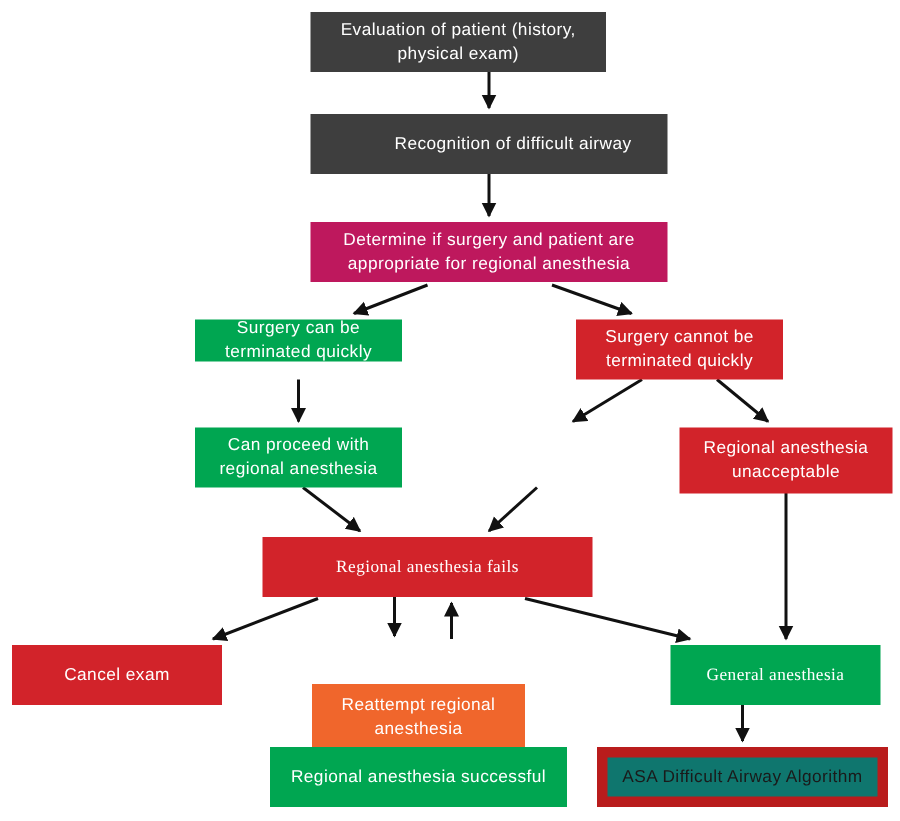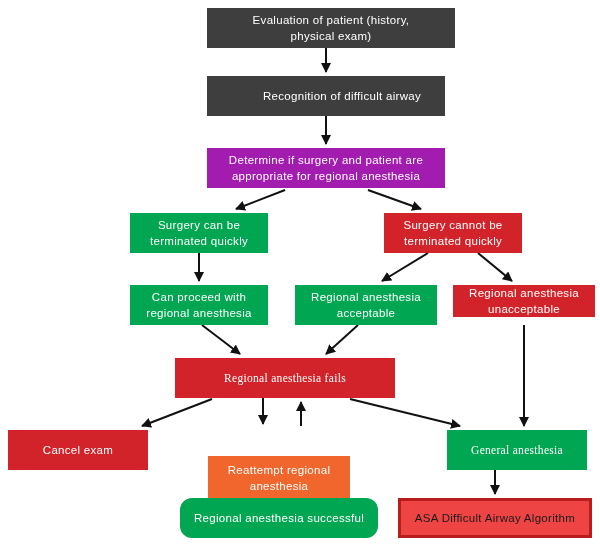--- a/index.html
+++ b/index.html
@@ -24,27 +24,27 @@
     justify-content: center;
     text-align: center;
     color: #ffffff;
     font-size: 11.5px;
     line-height: 1.4;
     letter-spacing: 0.3px;
     box-sizing: border-box;
   }
   .node .lbl { display: inline-block; }
   .dark   { background: #3e3e3e; }
-  .gray   { background: #a21caf; }
+  .gray   { background: #be185d; }
   .green  { background: #00a651; }
   .red    { background: #d2232a; }
   .orange { background: #f0662c; margin-top: 28px; }
   .outline {
-    background: #ef4444;
-    border: 3px solid #b91c1c;
+    background: #0f766e;
+    border: 7px solid #b91c1c;
     color: #1a1a1a;
     align-items: center;
   }
 </style>
 </head>
 <body>
 
 <div class="canvas">
 
   <svg class="arrows" viewBox="0 0 600 547" xmlns="http://www.w3.org/2000/svg">
@@ -66,69 +66,66 @@
       <line x1="524" y1="325" x2="524" y2="426" marker-end="url(#ah)"></line>
       <line x1="212" y1="399" x2="142" y2="426" marker-end="url(#ah)"></line>
       <line x1="263" y1="398" x2="263" y2="424" marker-end="url(#ah)"></line>
       <line x1="301" y1="426" x2="301" y2="402" marker-end="url(#ah)"></line>
       <line x1="350" y1="399" x2="460" y2="426" marker-end="url(#ah)"></line>
       <line x1="279" y1="472" x2="279" y2="494" marker-end="url(#ah)"></line>
       <line x1="495" y1="470" x2="495" y2="494" marker-end="url(#ah)"></line>
     </g>
   </svg>
 
-  <div class="node dark" style="left:207px; top:8px; width:248px; height:40px;">
+  <div class="node dark" style="left:207px; top:8px; width:197px; height:40px;">
     <span class="lbl" style="max-width:165px;">Evaluation of patient (history, physical exam)</span>
   </div>
 
   <div class="node dark" style="left:207px; top:76px; width:238px; height:40px;padding-left:32px;">
     <span class="lbl">Recognition of difficult airway</span>
   </div>
 
   <div class="node gray" style="left:207px; top:148px; width:238px; height:40px;">
     <span class="lbl" style="max-width:224px;">Determine if surgery and patient are appropriate for regional anesthesia</span>
   </div>
 
-  <div class="node green" style="left:130px; top:213px; width:138px; height:40px;">
+  <div class="node green" style="left:130px; top:213px; width:138px; height:28px;">
     <span class="lbl" style="max-width:112px;">Surgery can be terminated quickly</span>
   </div>
 
   <div class="node red" style="left:384px; top:213px; width:138px; height:40px;">
     <span class="lbl" style="max-width:120px;">Surgery cannot be terminated quickly</span>
   </div>
 
   <div class="node green" style="left:130px; top:285px; width:138px; height:40px;">
     <span class="lbl" style="max-width:120px;">Can proceed with regional anesthesia</span>
   </div>
 
-  <div class="node green" style="left:295px; top:285px; width:142px; height:40px;">
-    <span class="lbl" style="max-width:124px;">Regional anesthesia acceptable</span>
-  </div>
 
-  <div class="node red" style="left:453px; top:285px; width:142px; height:32px;">
+  <div class="node red" style="left:453px; top:285px; width:142px; height:44px;">
     <span class="lbl" style="max-width:128px;">Regional anesthesia unacceptable</span>
   </div>
 
   <div class="node red" style="left:175px; top:358px; width:220px; height:40px;font-family:Liberation Serif, serif;">
     <span class="lbl">Regional anesthesia fails</span>
   </div>
 
   <div class="node red" style="left:8px; top:430px; width:140px; height:40px;">
     <span class="lbl">Cancel exam</span>
   </div>
 
   <div class="node orange" style="left:208px; top:428px; width:142px; height:44px;">
     <span class="lbl" style="max-width:122px;">Reattempt regional anesthesia</span>
   </div>
 
   <div class="node green" style="left:447px; top:430px; width:140px; height:40px;font-family:Liberation Serif, serif;">
     <span class="lbl">General anesthesia</span>
   </div>
 
-  <div class="node green" style="left:180px; top:498px; width:198px; height:40px;border-radius:12px;">
+  <div class="node green" style="left:180px; top:498px; width:198px; height:40px;">
     <span class="lbl">Regional anesthesia successful</span>
   </div>
 
   <div class="node outline" style="left:398px; top:498px; width:194px; height:40px;">
     <span class="lbl">ASA Difficult Airway Algorithm</span>
   </div>
 
 </div>
 
 </body></html>

